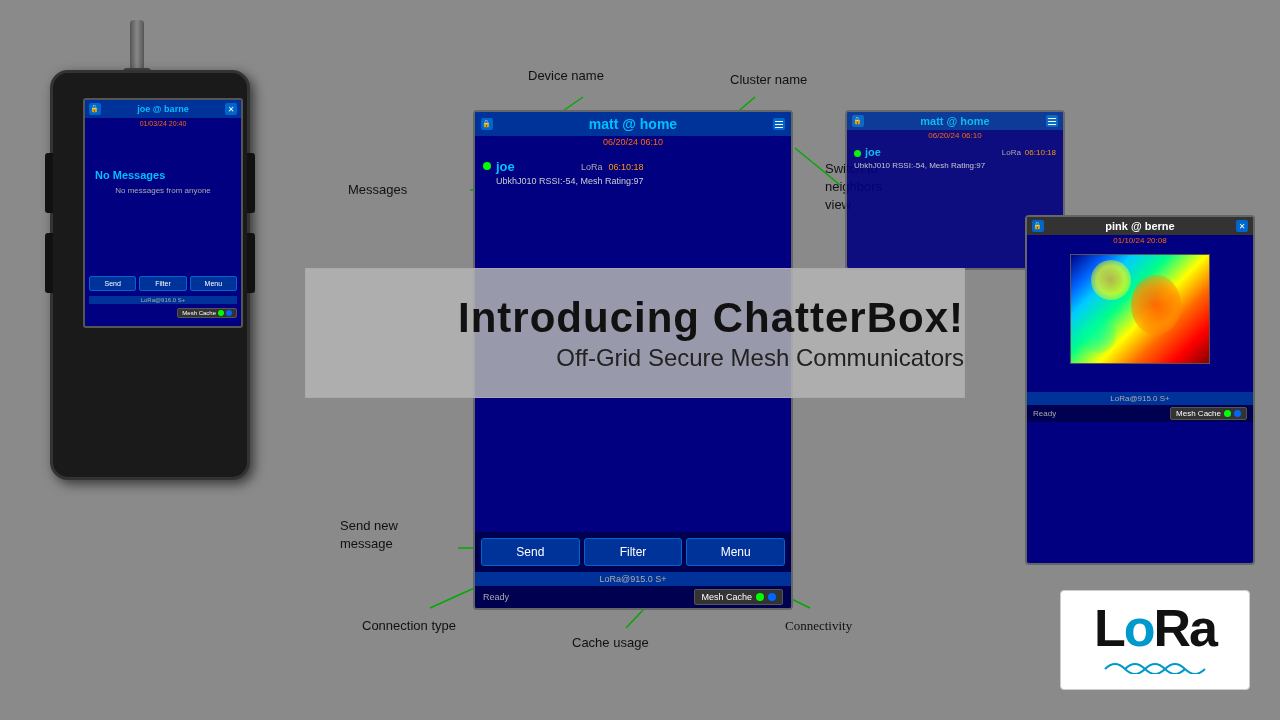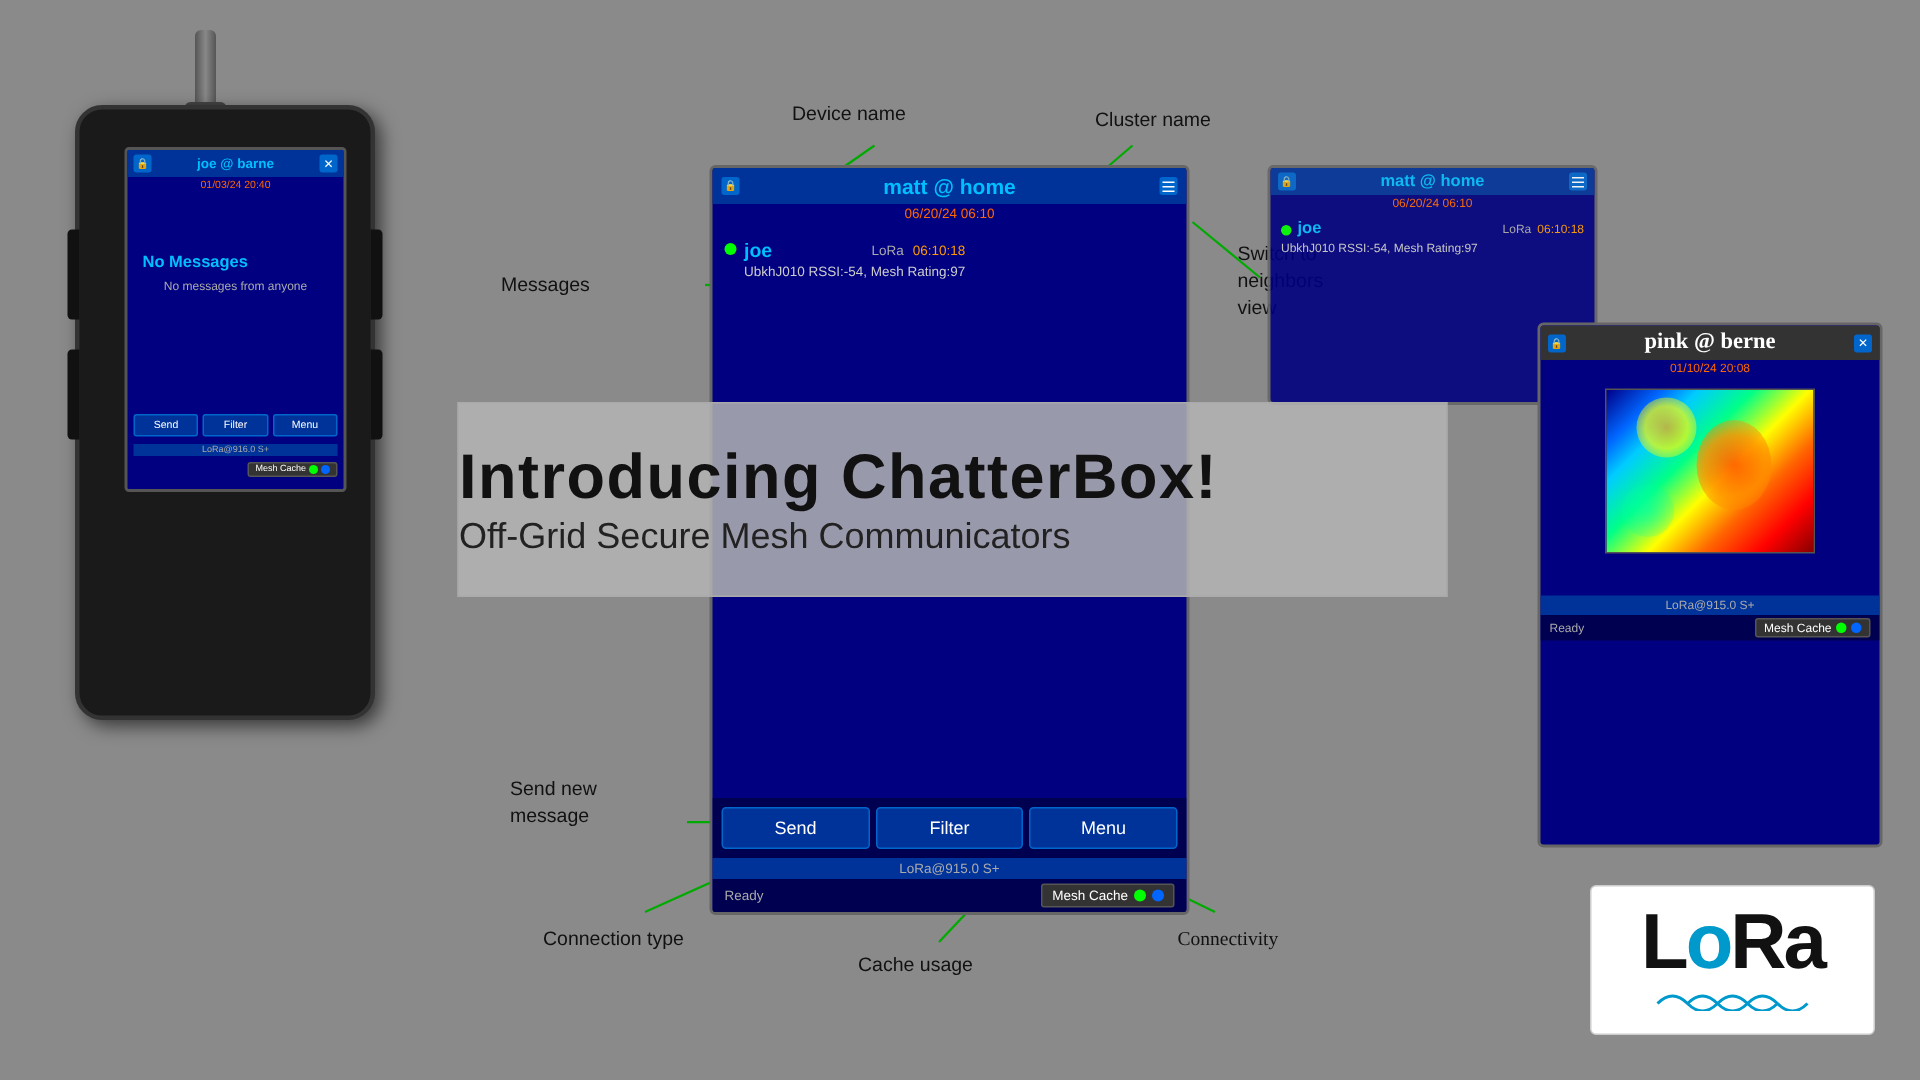--- a/index.html
+++ b/index.html
@@ -46,21 +46,21 @@
       top: 48px;
       width: 28px;
       height: 18px;
       background: #444;
       border-radius: 4px;
     }
     .device-screen-small {
       position: absolute;
       left: 30px;
       top: 25px;
-      width: 148px;
+      width: 160px;
       height: 230px;
       background: #000080;
       border: 2px solid #555;
       border-radius: 3px;
       overflow: hidden;
     }
     .screen-header-small {
       background: #003399;
       padding: 3px 4px;
       display: flex;
@@ -337,25 +337,24 @@
     }
     .tr2-header {
       background: #333;
       padding: 3px 5px;
       display: flex;
       align-items: center;
       justify-content: space-between;
     }
     .tr2-title {
       color: #fff;
-      font-size: 15px;
+      font-size: 11px;
       font-weight: bold;
       text-align: center;
       flex: 1;
-      font-family: Liberation Serif, serif;
     }
     .tr2-date {
       color: #ff6600;
       font-size: 8px;
       text-align: center;
       padding: 1px 0;
     }
     .tr2-thermal-label {
       color: #fff;
       font-size: 10px;
@@ -396,21 +395,21 @@
     .center-overlay {
       position: absolute;
       left: 305px;
       top: 268px;
       width: 660px;
       height: 130px;
       background: rgba(180, 180, 180, 0.85);
       border: 1px solid #aaa;
       display: flex;
       flex-direction: column;
-      align-items: flex-start;
+      align-items: flex-end;
       justify-content: center;
     }
     .overlay-title {
       font-size: 42px;
       font-weight: bold;
       color: #111;
       letter-spacing: 1px;
     }
     .overlay-sub {
       font-size: 24px;
@@ -506,21 +505,21 @@
 
     <div style="position:absolute;left:-8px;top:80px;width:8px;height:60px;background:#111;border-radius:3px 0 0 3px;"></div>
     <div style="position:absolute;right:-8px;top:80px;width:8px;height:60px;background:#111;border-radius:0 3px 3px 0;"></div>
     <div style="position:absolute;left:-8px;top:160px;width:8px;height:60px;background:#111;border-radius:3px 0 0 3px;"></div>
     <div style="position:absolute;right:-8px;top:160px;width:8px;height:60px;background:#111;border-radius:0 3px 3px 0;"></div>
   </div>
 </div>
 
 <div class="label" style="left:528px;top:68px;">Device name</div>
 <div class="label" style="left:730px;top:72px;">Cluster name</div>
-<div class="label" style="left:334px;top:182px;">Messages</div>
+<div class="label" style="left:348px;top:182px;">Messages</div>
 <div class="label" style="left:825px;top:160px;line-height:1.4;">Switch to<br>neighbors<br>view</div>
 <div class="label" style="left:340px;top:517px;line-height:1.4;">Send new<br>message</div>
 <div class="label" style="left:348px;top:618px;margin-left:14px;">Connection type</div>
 <div class="label" style="left:572px;top:635px;">Cache usage</div>
 <div class="label" style="left:785px;top:618px;font-family:Liberation Serif, serif;">Connectivity</div>
 
 <div class="main-screen">
   <div class="main-screen-header">
     <div class="lock-icon">🔒</div>
     <div class="main-screen-title">matt @ home</div>

